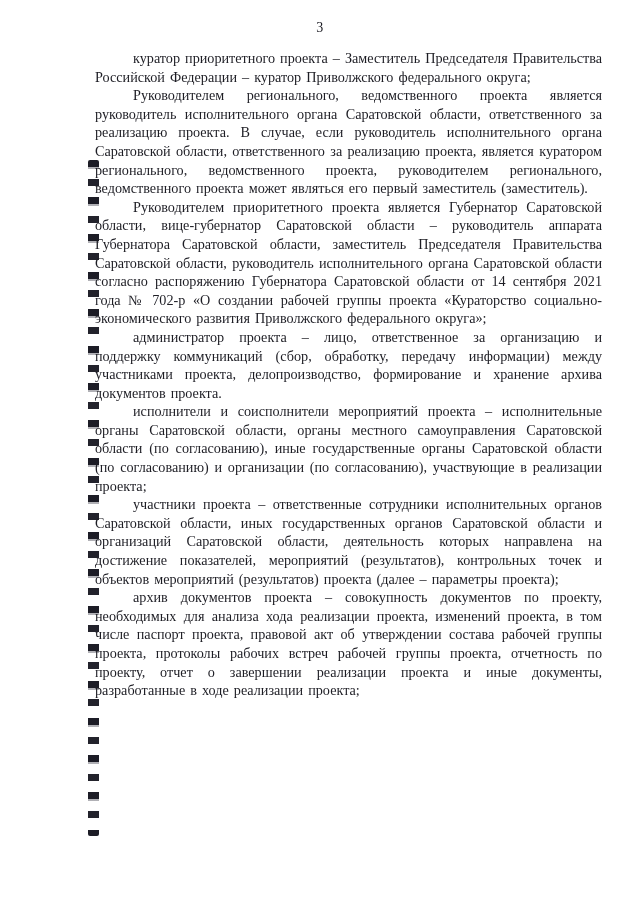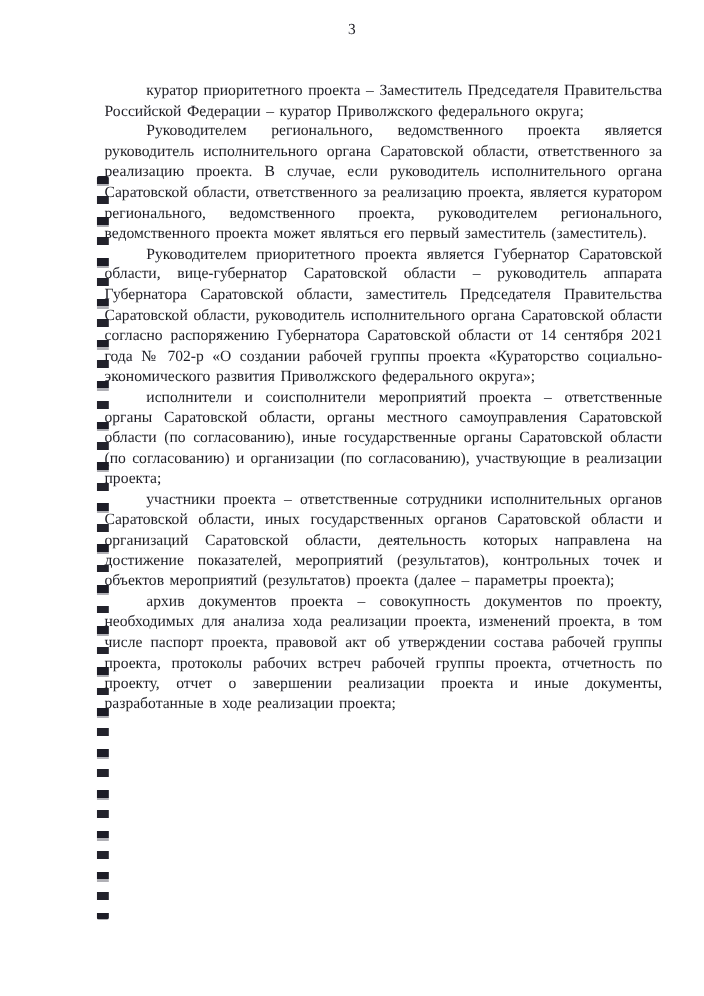--- a/index.html
+++ b/index.html
@@ -27,21 +27,20 @@
   }
   .content {
     position: absolute;
     top: 49px;
     left: 95px;
     width: 507px;
     font-size: 14.2px;
     line-height: 18.6px;
     text-align: justify;
     z-index: 2;
-    margin-top: 24px;
   }
   .content p {
     margin: 0;
     padding: 0;
     text-indent: 38px;
     word-spacing: 1.5px;
   }
   
   .scan-artifact-strip {
     position: absolute;
@@ -71,18 +70,19 @@
 <div class="page">
 
   <div class="page-number">3</div>
 
   <div class="scan-artifact-strip"></div>
 
   <div class="content">
     <p>куратор приоритетного проекта – Заместитель Председателя Правительства Российской Федерации – куратор Приволжского федерального округа;</p>
     <p>Руководителем регионального, ведомственного проекта является руководитель исполнительного органа Саратовской области, ответственного за реализацию проекта. В случае, если руководитель исполнительного органа Саратовской области, ответственного за реализацию проекта, является куратором регионального, ведомственного проекта, руководителем регионального, ведомственного проекта может являться его первый заместитель (заместитель).</p>
     <p>Руководителем приоритетного проекта является Губернатор Саратовской области, вице-губернатор Саратовской области – руководитель аппарата Губернатора Саратовской области, заместитель Председателя Правительства Саратовской области, руководитель исполнительного органа Саратовской области согласно распоряжению Губернатора Саратовской области от 14 сентября 2021 года № 702-р «О создании рабочей группы проекта «Кураторство социально-экономического развития Приволжского федерального округа»;</p>
-    <p>исполнители и соисполнители мероприятий проекта – ответственные органы Саратовской области, органы местного самоуправления Саратовской области (по согласованию), иные государственные органы Саратовской области (по согласованию) и организации (по согласованию), участвующие в реализации проекта;</p>
+    <p>администратор проекта – лицо, ответственное за организацию и поддержку коммуникаций (сбор, обработку, передачу информации) между участниками проекта, делопроизводство, формирование и хранение архива документов проекта.</p>
+    <p>исполнители и соисполнители мероприятий проекта – исполнительные органы Саратовской области, органы местного самоуправления Саратовской области (по согласованию), иные государственные органы Саратовской области (по согласованию) и организации (по согласованию), участвующие в реализации проекта;</p>
     <p>участники проекта – ответственные сотрудники исполнительных органов Саратовской области, иных государственных органов Саратовской области и организаций Саратовской области, деятельность которых направлена на достижение показателей, мероприятий (результатов), контрольных точек и объектов мероприятий (результатов) проекта (далее – параметры проекта);</p>
     <p>архив документов проекта – совокупность документов по проекту, необходимых для анализа хода реализации проекта, изменений проекта, в том числе паспорт проекта, правовой акт об утверждении состава рабочей группы проекта, протоколы рабочих встреч рабочей группы проекта, отчетность по проекту, отчет о завершении реализации проекта и иные документы, разработанные в ходе реализации проекта;</p>
   </div>
 
 </div>
 
 </body></html>

